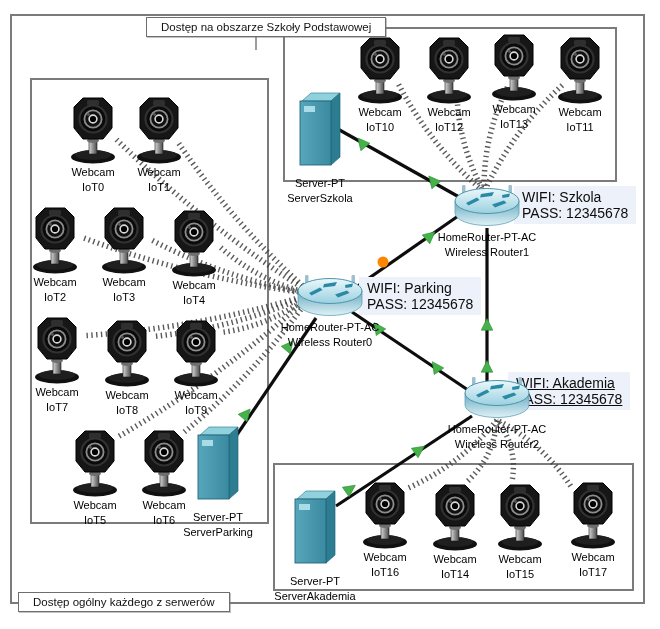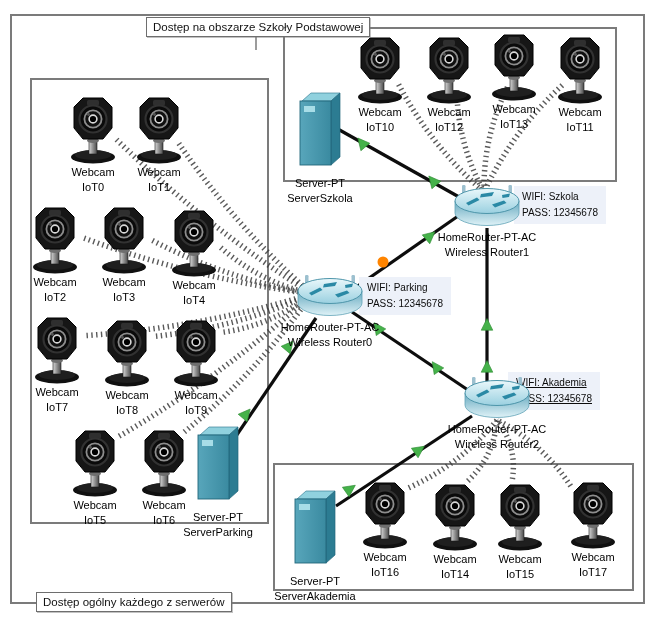--- a/index.html
+++ b/index.html
@@ -5,27 +5,27 @@
   html,body{margin:0;padding:0;background:#fff;}
   #canvas{position:relative;width:660px;height:629px;background:#ffffff;overflow:hidden;
           font-family:"Liberation Sans",sans-serif;}
   .area-box{position:absolute;border:2px solid #7b7b7b;background:transparent;z-index:1;}
   #box-outer{left:10px;top:14px;width:631px;height:586px;}
   #box-school{left:283px;top:27px;width:330px;height:151px;}
   #box-parking{left:30px;top:78px;width:235px;height:442px;}
   #box-wsb{left:273px;top:463px;width:357px;height:124px;}
   #wires{position:absolute;left:0;top:0;z-index:2;}
   .note{position:absolute;background:#ffffff;border:1px solid #6e6e6e;color:#111;
-        font-size:11.5px;padding:3px 6px;white-space:nowrap;z-index:6;
+        font-size:11.5px;padding:3px 14px;white-space:nowrap;z-index:6;
         box-shadow:1px 1px 0 rgba(120,120,120,.45);}
   #note-school{left:146px;top:17px;}
   #note-parking{left:26px;top:512px;}
   #note-wsb{left:230px;top:577px;}
-  #note-general{left:18px;top:592px;margin-left:18px;}
-  .wifi-note{position:absolute;background:#edf1f9;color:#0c0c0c;font-size:10px;
+  #note-general{left:18px;top:592px;}
+  .wifi-note{position:absolute;background:#edf1f9;color:#0c0c0c;font-size:14px;
              line-height:16px;padding:3px 8px;z-index:4;white-space:nowrap;}
   .device{position:absolute;z-index:5;}
   .device svg{display:block;}
   .dev-label{position:absolute;text-align:center;color:#000;font-size:11px;line-height:14.5px;
              white-space:nowrap;z-index:5;}
 </style>
 </head>
 <body>
 
 <div id="canvas">

